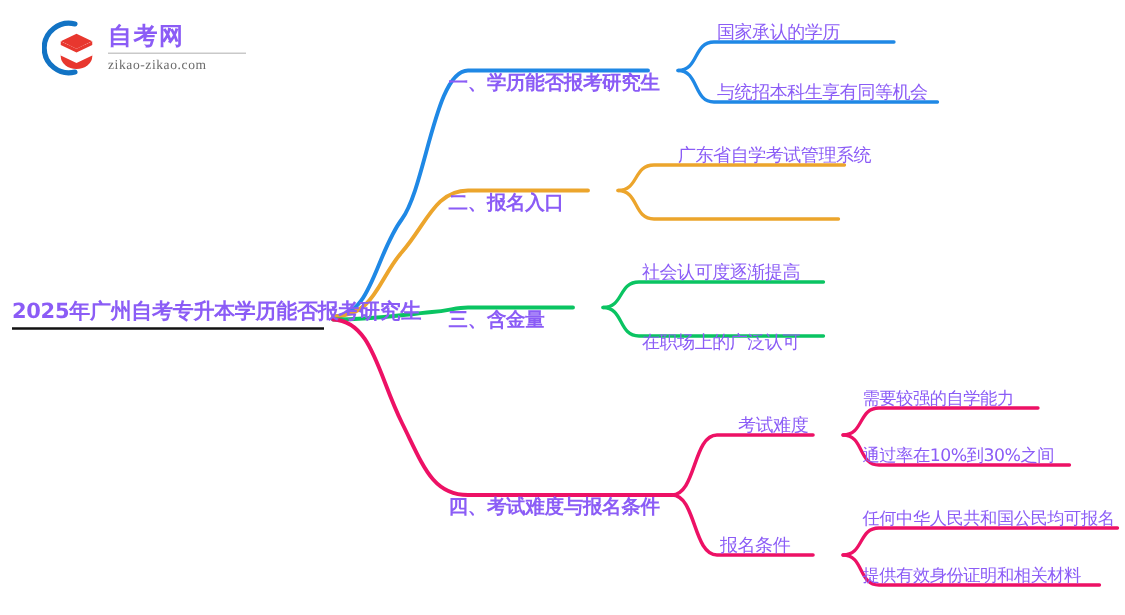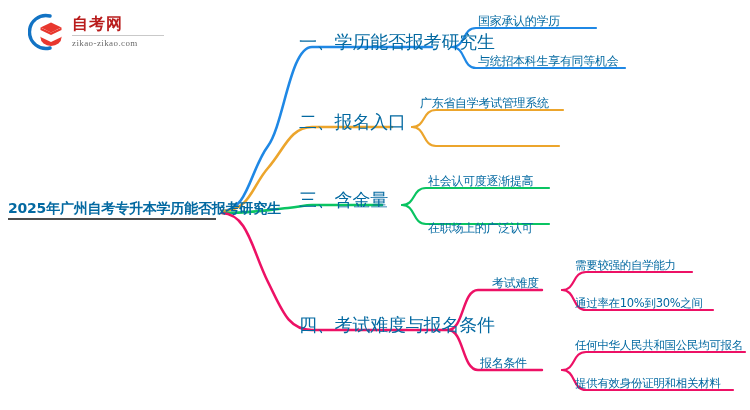--- a/index.html
+++ b/index.html
@@ -9,44 +9,44 @@
     font-family: "Liberation Sans", "DejaVu Sans", sans-serif;
     overflow: hidden;
   }
   #canvas { position: relative; width: 750px; height: 410px; background:#fff; }
 
   
   #logo { position: absolute; left: 28px; top: 10px; width: 160px; height: 44px; }
   #logo-mark { position: absolute; left: 0; top: 3px; width: 40px; height: 38px; }
   #logo-text-cn {
     position: absolute; left: 44px; top: 4px;
-    font-size: 16px; font-weight: bold; color: #b91c1c;
+    font-size: 16px; font-weight: bold; color: #8b5cf6;
     letter-spacing: 1px; line-height: 19px;
     font-family: "DejaVu Sans", "Liberation Sans", sans-serif;
   }
   #logo-rule { position: absolute; left: 44px; top: 25px; width: 92px; height: 1px; background:#c9c9c9; }
   #logo-text-url {
     position: absolute; left: 44px; top: 27px;
     font-size: 9px; color: #6b6b6b; letter-spacing: .4px; line-height: 12px;
     font-family: Liberation Serif, serif;
   }
 
   
   #wires { position:absolute; left:0; top:0; width:750px; height:410px; }
 
   
   .node {
     position: absolute;
     font-family: "DejaVu Sans", "Liberation Sans", sans-serif;
-    color: #0369a1;
+    color: #8b5cf6;
     white-space: nowrap;
     line-height: 1;
   }
   .root { font-size: 14px; font-weight: 600; letter-spacing: -.2px; }
-  .lvl1 { font-size: 18px; font-weight: 400; letter-spacing: -.2px; }
+  .lvl1 { font-size: 13px; font-weight: 700; letter-spacing: -.2px; margin-top: 16px; }
   .lvl2 { font-size: 12px; font-weight: 500; letter-spacing: -.3px; }
   .lvl3 { font-size: 11.5px; font-weight: 500; letter-spacing: -.3px; }
 </style>
 </head>
 <body>
 
 <div id="canvas">
 
   <div id="logo">
     <div id="logo-mark">
@@ -92,21 +92,21 @@
     <path d="M562 370 C576 370 572 390 586 390 L733 390" fill="none" stroke="#ed1165" stroke-width="2.2" stroke-linecap="round"></path>
   </svg>
 
   <div class="node root" style="left:8px; top:201px;">2025年广州自考专升本学历能否报考研究生</div>
 
   <div class="node lvl1" style="left:299px; top:33px;">一、学历能否报考研究生</div>
   <div class="node lvl2" style="left:478px; top:15px;">国家承认的学历</div>
   <div class="node lvl2" style="left:478px; top:55px;">与统招本科生享有同等机会</div>
 
   <div class="node lvl1" style="left:299px; top:113px;">二、报名入口</div>
-  <div class="node lvl2" style="left:420px; top:97px;">广东省自学考试管理系统</div>
+  <div class="node lvl2" style="left:452px; top:97px;">广东省自学考试管理系统</div>
 
   <div class="node lvl1" style="left:299px; top:191px;">三、含金量</div>
   <div class="node lvl2" style="left:428px; top:175px;">社会认可度逐渐提高</div>
   <div class="node lvl2" style="left:428px; top:211px;margin-top:11px;">在职场上的广泛认可</div>
 
   <div class="node lvl1" style="left:299px; top:316px;">四、考试难度与报名条件</div>
 
   <div class="node lvl2" style="left:492px; top:277px;">考试难度</div>
   <div class="node lvl3" style="left:575px; top:260px;">需要较强的自学能力</div>
   <div class="node lvl3" style="left:575px; top:298px;">通过率在10%到30%之间</div>

